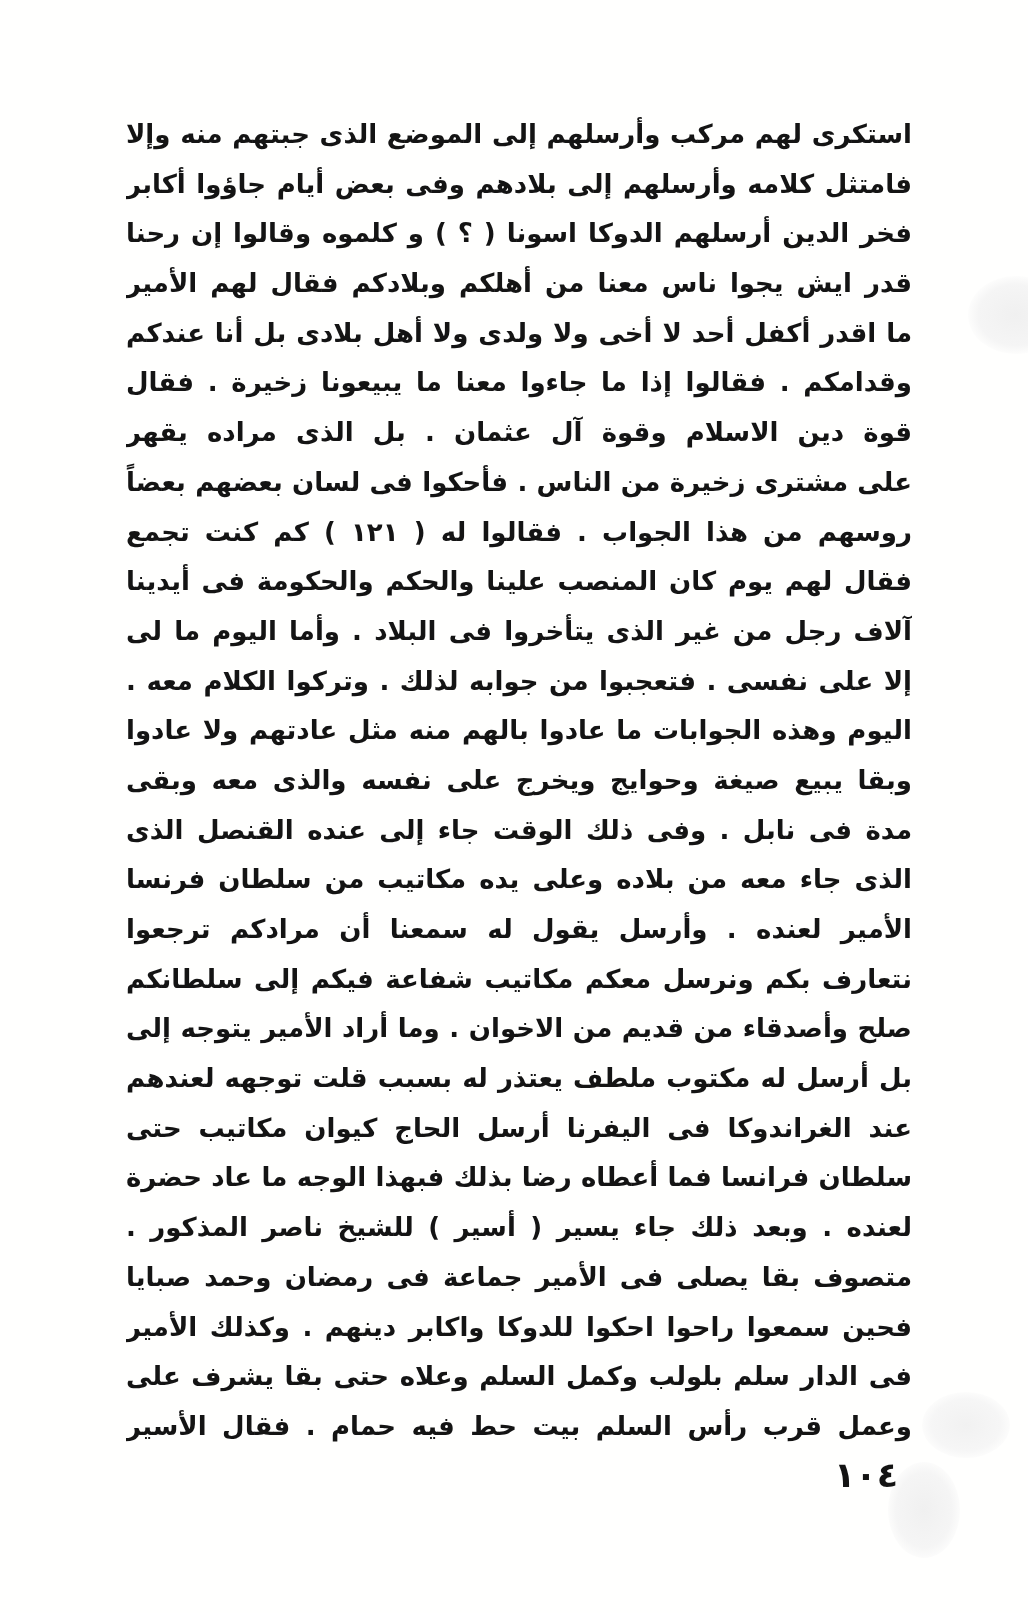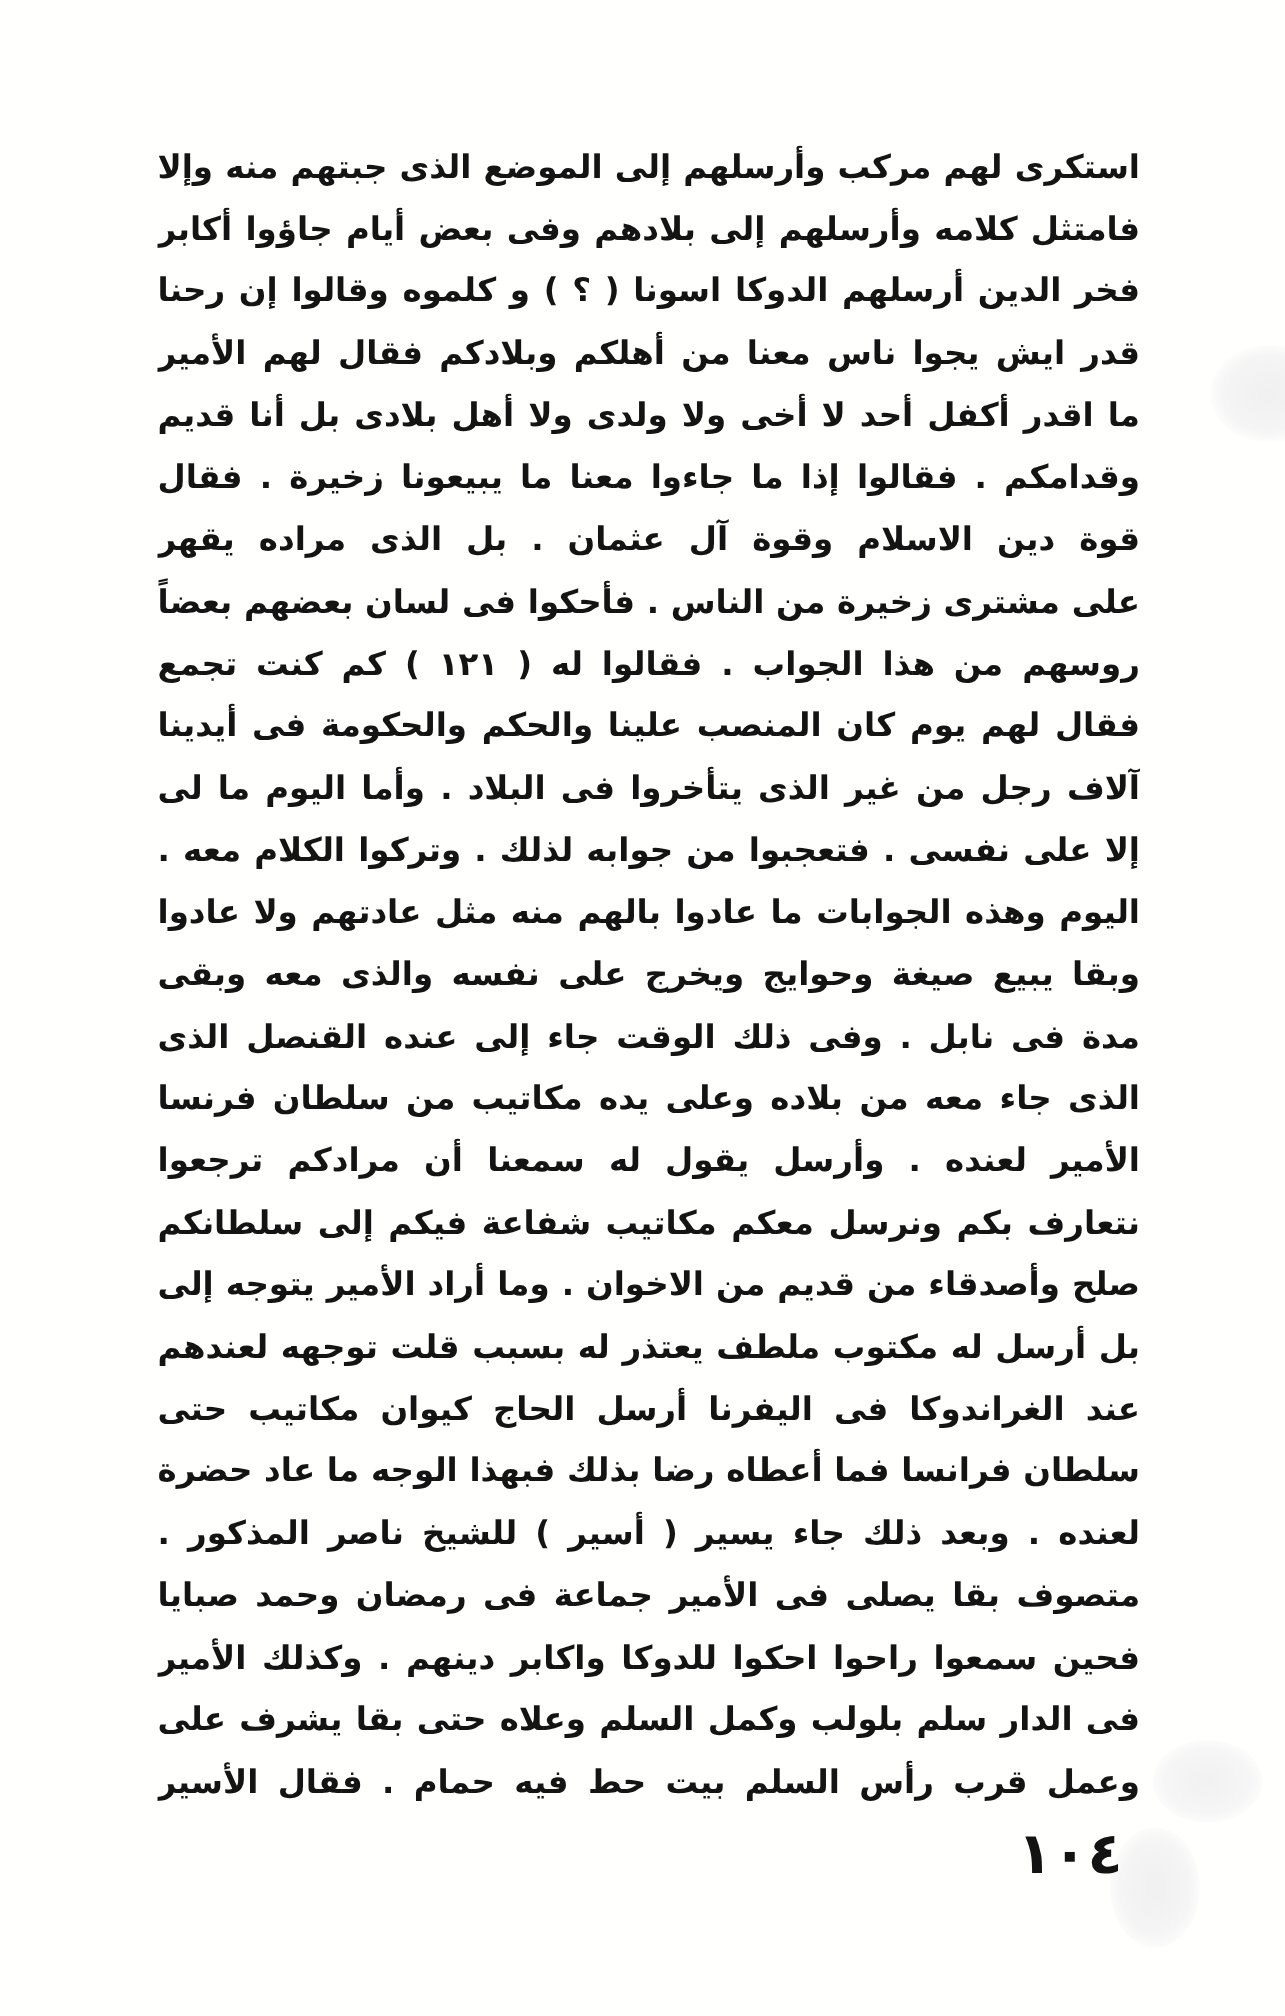--- a/index.html
+++ b/index.html
@@ -34,21 +34,21 @@
     text-align-last: justify;
     text-justify: inter-word;
     white-space: normal;
   }
   .page-number {
     position: absolute;
     top: 1455px;
     right: 130px;
     direction: rtl;
     color: #131313;
-    font-size: 46px;
+    font-size: 35px;
     font-weight: 700;
     letter-spacing: 6px;
   }
   .scan-artifact {
     position: absolute;
     border-radius: 50%;
     pointer-events: none;
   }
   .artifact-1 {
     top: 276px;
@@ -79,21 +79,21 @@
 
   <div class="scan-artifact artifact-1"></div>
   <div class="scan-artifact artifact-2"></div>
   <div class="scan-artifact artifact-3"></div>
 
   <div class="text-block">
     <div class="text-line">استكرى لهم مركب وأرسلهم إلى الموضع الذى جبتهم منه وإلا اشنقك بتيابك .</div>
     <div class="text-line">فامتثل كلامه وأرسلهم إلى بلادهم وفى بعض أيام جاؤوا أكابر لعند الأمير</div>
     <div class="text-line">فخر الدين أرسلهم الدوكا اسونا ( ؟ ) و كلموه وقالوا إن رحنا إلي بلادكم</div>
     <div class="text-line">قدر ايش يجوا ناس معنا من أهلكم وبلادكم فقال لهم الأمير هذا أمر دين</div>
-    <div class="text-line">ما اقدر أكفل أحد لا أخى ولا ولدى ولا أهل بلادى بل أنا قديم</div>
+    <div class="text-line">ما اقدر أكفل أحد لا أخى ولا ولدى ولا أهل بلادى بل أنا عندكم</div>
     <div class="text-line">وقدامكم . فقالوا إذا ما جاءوا معنا ما يبيعونا زخيرة . فقال لهم أنتم تعرفوا</div>
     <div class="text-line">قوة دين الاسلام وقوة آل عثمان . بل الذى مراده يقهر القوتين ما يتكل</div>
     <div class="text-line">على مشترى زخيرة من الناس . فأحكوا فى لسان بعضهم بعضاً بلسانهم وهزوا</div>
     <div class="text-line">روسهم من هذا الجواب . فقالوا له ( ١٢١ ) كم كنت تجمع عسكرى فى بلادك</div>
     <div class="text-line">فقال لهم يوم كان المنصب علينا والحكم والحكومة فى أيدينا جمعنا أزيد من عشرة</div>
     <div class="text-line">آلاف رجل من غير الذى يتأخروا فى البلاد . وأما اليوم ما لى حكم</div>
     <div class="text-line">إلا على نفسى . فتعجبوا من جوابه لذلك . وتركوا الكلام معه . ومن ذلك</div>
     <div class="text-line">اليوم وهذه الجوابات ما عادوا بالهم منه مثل عادتهم ولا عادوا أعطوا العلوفة المعتادة</div>
     <div class="text-line">وبقا يبيع صيغة وحوايج ويخرج على نفسه والذى معه وبقى على هذه الحال</div>
     <div class="text-line">مدة فى نابل . وفى ذلك الوقت جاء إلى عنده القنصل الذى يسمى كردانا</div>

